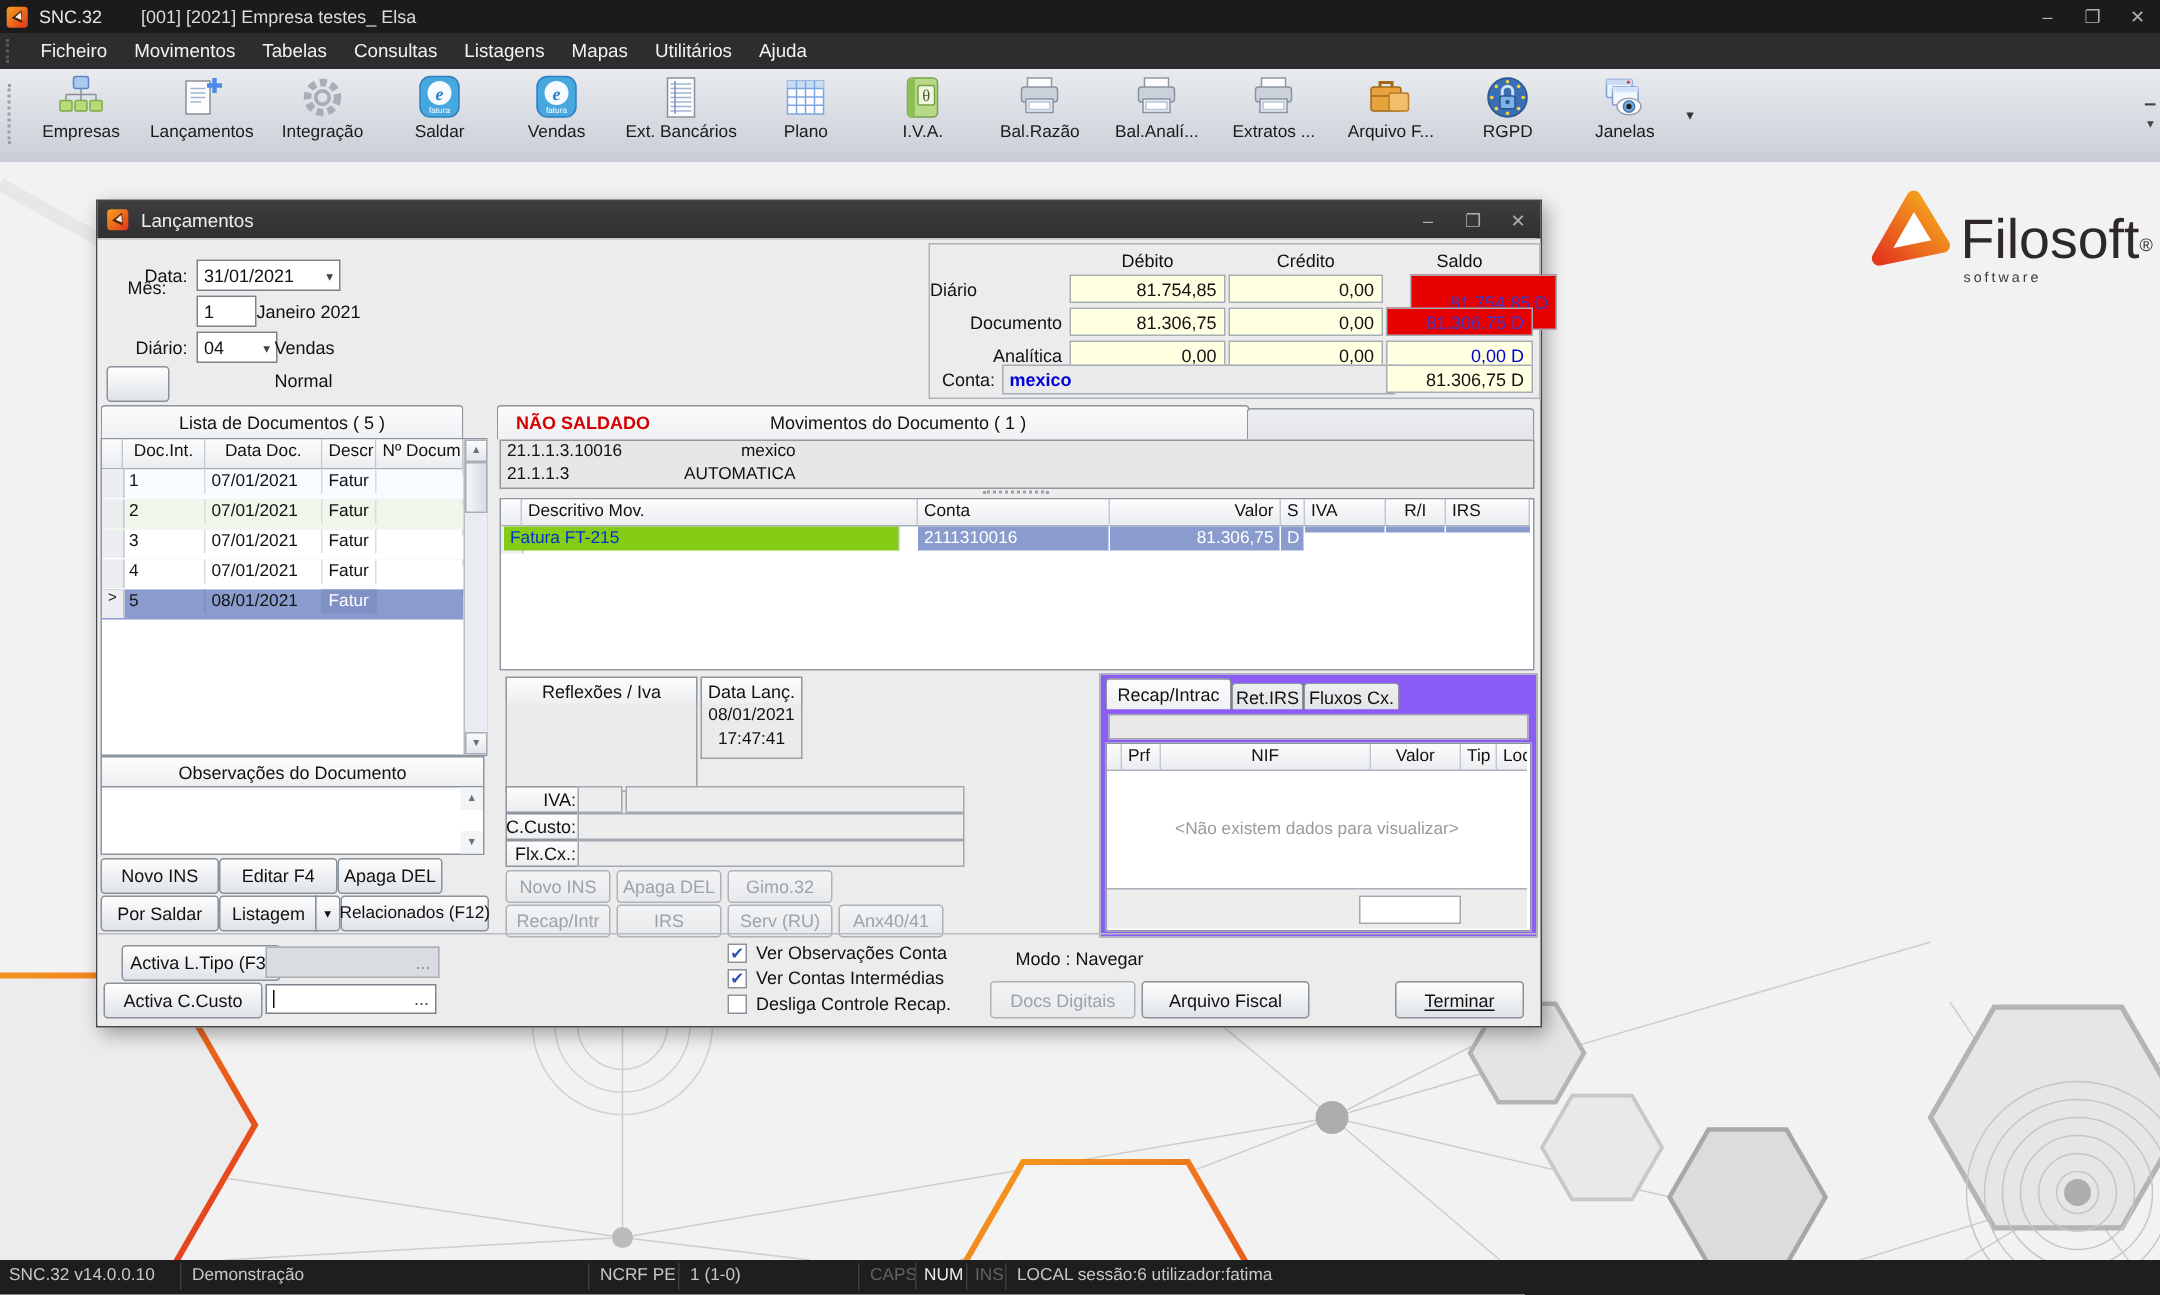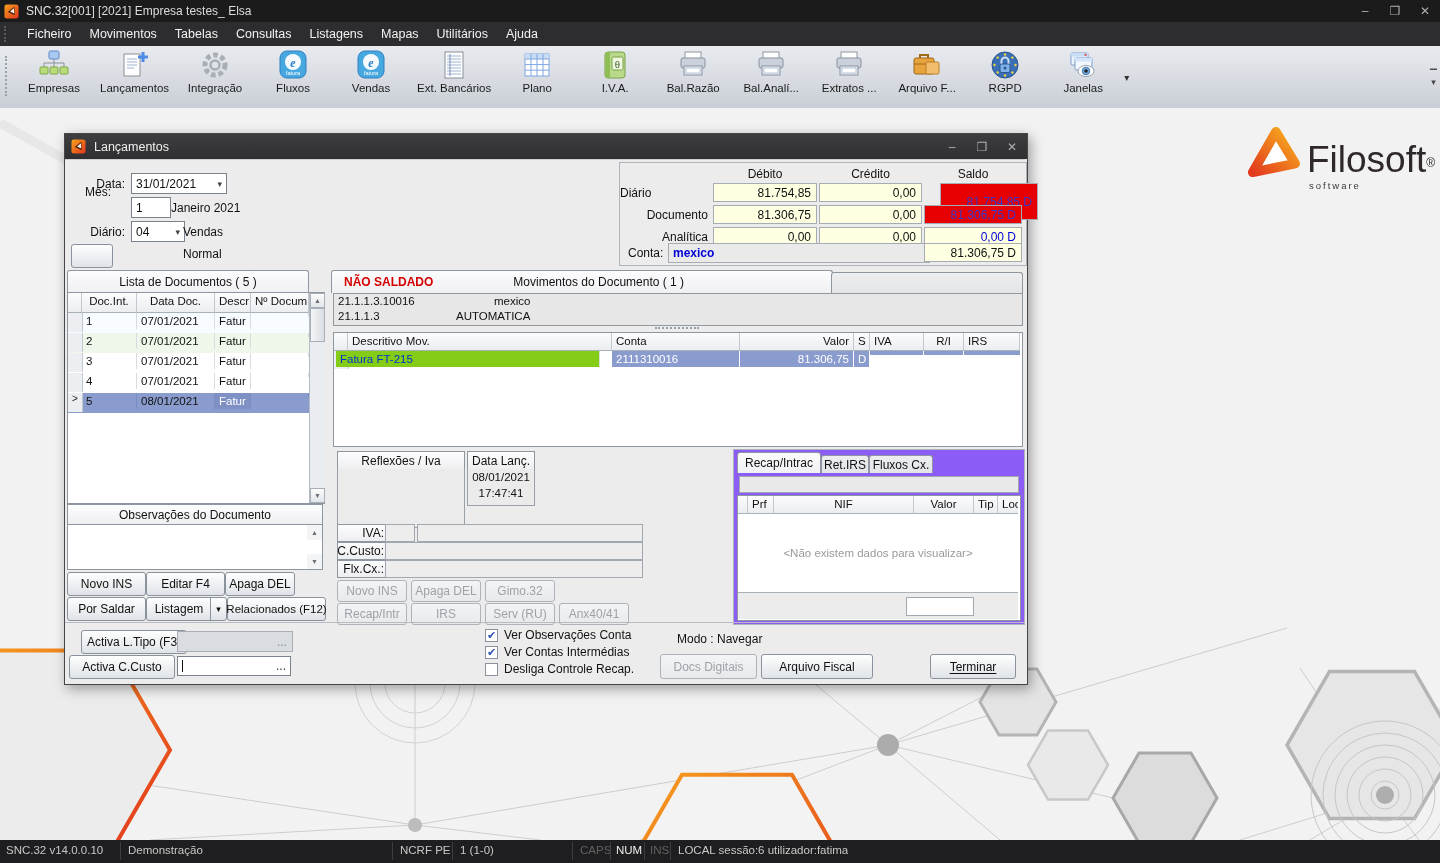--- a/index.html
+++ b/index.html
@@ -3,21 +3,21 @@
 <meta charset="utf-8">
 <style>
   html,body{margin:0;padding:0;width:1440px;height:863px;overflow:hidden;
     font-family:"Liberation Sans",sans-serif;font-size:12px;color:#111;background:#F2F2F2;}
   .abs{position:absolute;}
   
   #titlebar{position:absolute;left:0;top:0;width:1440px;height:22px;background:#1B1B1C;color:#E6E6E6;
     display:flex;align-items:center;}
   #titlebar .appicon{width:15px;height:15px;margin-left:4px;}
   #titlebar .appname{margin-left:7px;font-size:12px;}
-  #titlebar .doctitle{font-size:12px;color:#DcDcDc;}
+  #titlebar .doctitle{margin-left:26px;font-size:12px;color:#DcDcDc;}
   .wctrl{width:30px;text-align:center;color:#AFAFAF;font-size:12px;cursor:default;}
   #menubar{position:absolute;left:0;top:22px;width:1440px;height:24px;background:#2D2D30;color:#F2F2F2;
     display:flex;align-items:center;}
   .grip{width:4px;height:16px;border-left:2px dotted #5A5A5E;margin-left:4px;margin-right:8px;}
   .menuitem{padding:3px 9px;font-size:12.5px;}
   #toolbar{position:absolute;left:0;top:46px;width:1440px;height:62px;
     background:linear-gradient(#E9EBEF,#C9CED6);border-bottom:1px solid #8E949C;display:flex;align-items:flex-start;}
   .tbgrip{width:4px;height:40px;border-left:2px dotted #9AA0A8;margin:10px 4px 0 5px;}
   .tbtn{display:flex;flex-direction:column;align-items:center;justify-content:flex-start;
     min-width:64px;padding:3px 7px 0 7px;height:56px;}
@@ -149,21 +149,21 @@
 
   <div class="tbtn">
     <span class="ticon">
       <svg viewBox="0 0 32 32" width="32" height="32">
         <rect x="3" y="2" width="26" height="27" rx="7" fill="#47A8DF" stroke="#2E7FC2"></rect>
         <circle cx="16" cy="13" r="8" fill="#F6FBFF"></circle>
         <text x="16" y="17.5" font-size="12" font-style="italic" font-weight="bold" fill="#2E7FC2" text-anchor="middle" font-family="Liberation Serif,serif">e</text>
         <text x="16" y="26" font-size="5.5" fill="#FFFFFF" text-anchor="middle" font-family="Liberation Sans,sans-serif">fatura</text>
       </svg>
       </span>
-    <span class="tlabel">Fluxos</span>
+    <span class="tlabel">Saldar</span>
   </div>
 
   <div class="tbtn">
     <span class="ticon">
       <svg viewBox="0 0 32 32" width="32" height="32">
         <rect x="3" y="2" width="26" height="27" rx="7" fill="#47A8DF" stroke="#2E7FC2"></rect>
         <circle cx="16" cy="13" r="8" fill="#F6FBFF"></circle>
         <text x="16" y="17.5" font-size="12" font-style="italic" font-weight="bold" fill="#2E7FC2" text-anchor="middle" font-family="Liberation Serif,serif">e</text>
         <text x="16" y="26" font-size="5.5" fill="#FFFFFF" text-anchor="middle" font-family="Liberation Sans,sans-serif">fatura</text>
       </svg>

